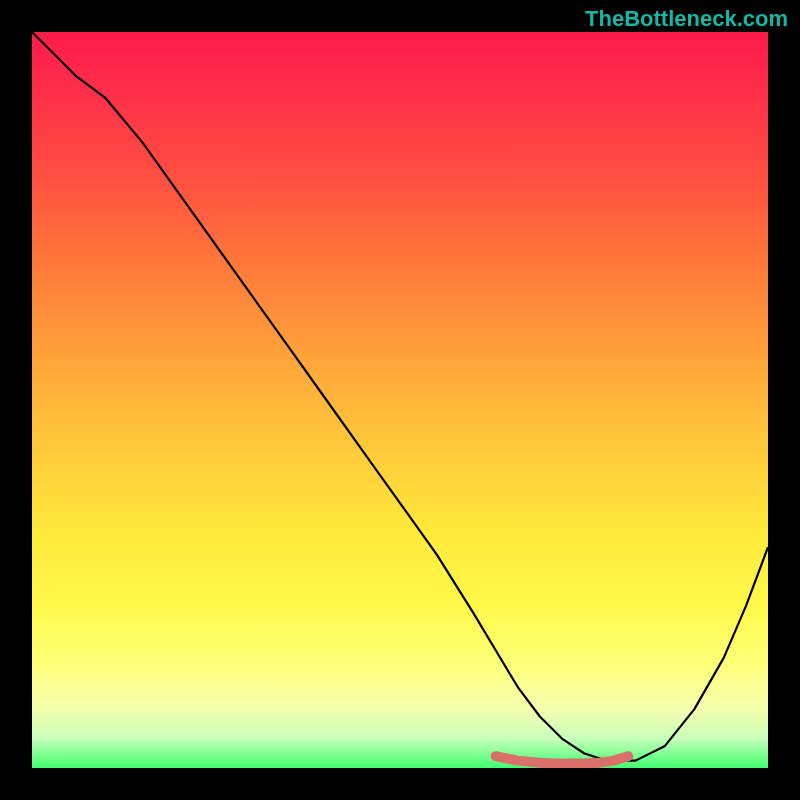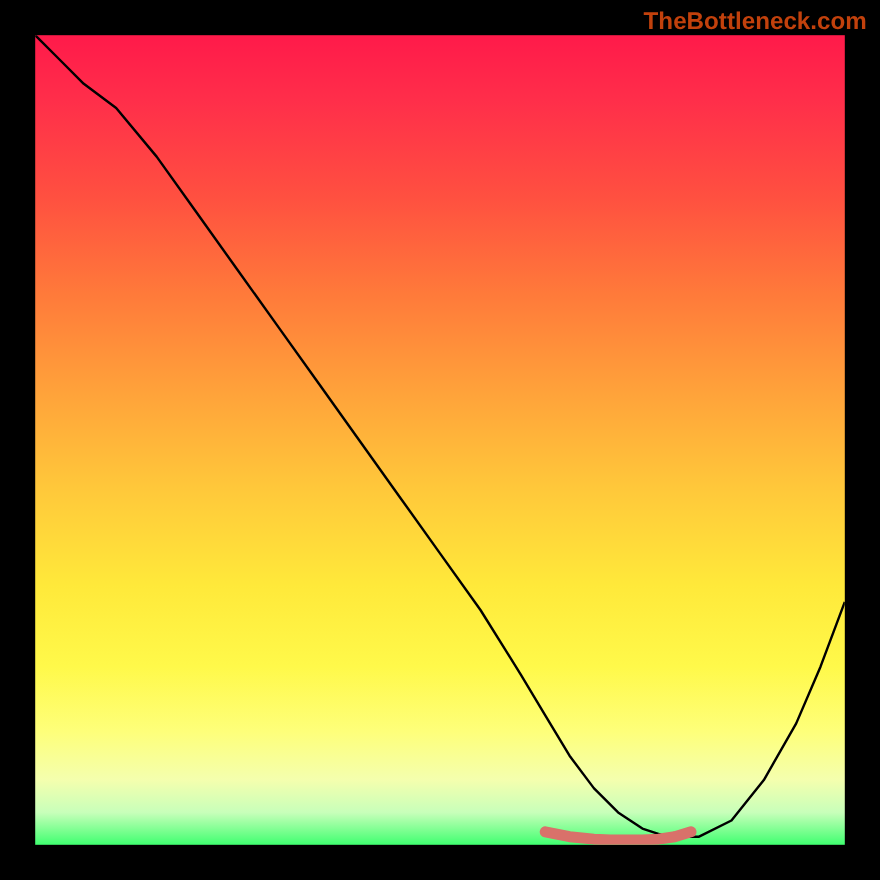--- a/index.html
+++ b/index.html
@@ -10,21 +10,21 @@
     position: relative;
     background: #000;
   }
   .watermark {
     position: absolute;
     top: 6px;
     right: 12px;
     font-family: Arial, Helvetica, sans-serif;
     font-size: 22px;
     font-weight: bold;
-    color: #c2410c;
+    color: #14b8a6;
     z-index: 10;
   }
   .plot-area {
     position: absolute;
     left: 32px;
     top: 32px;
     width: 736px;
     height: 736px;
   }
   .gradient-bg {

